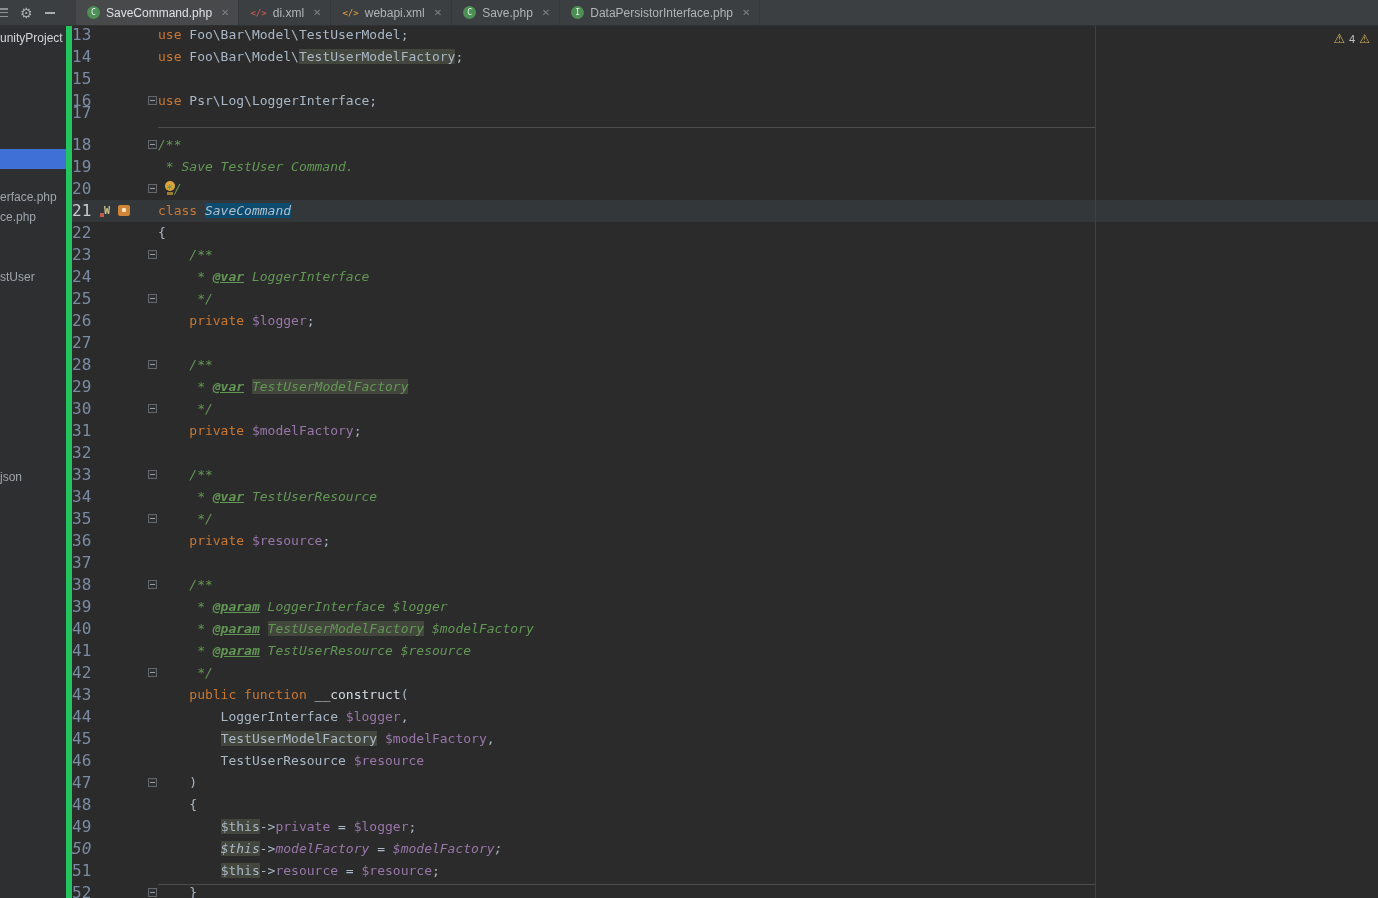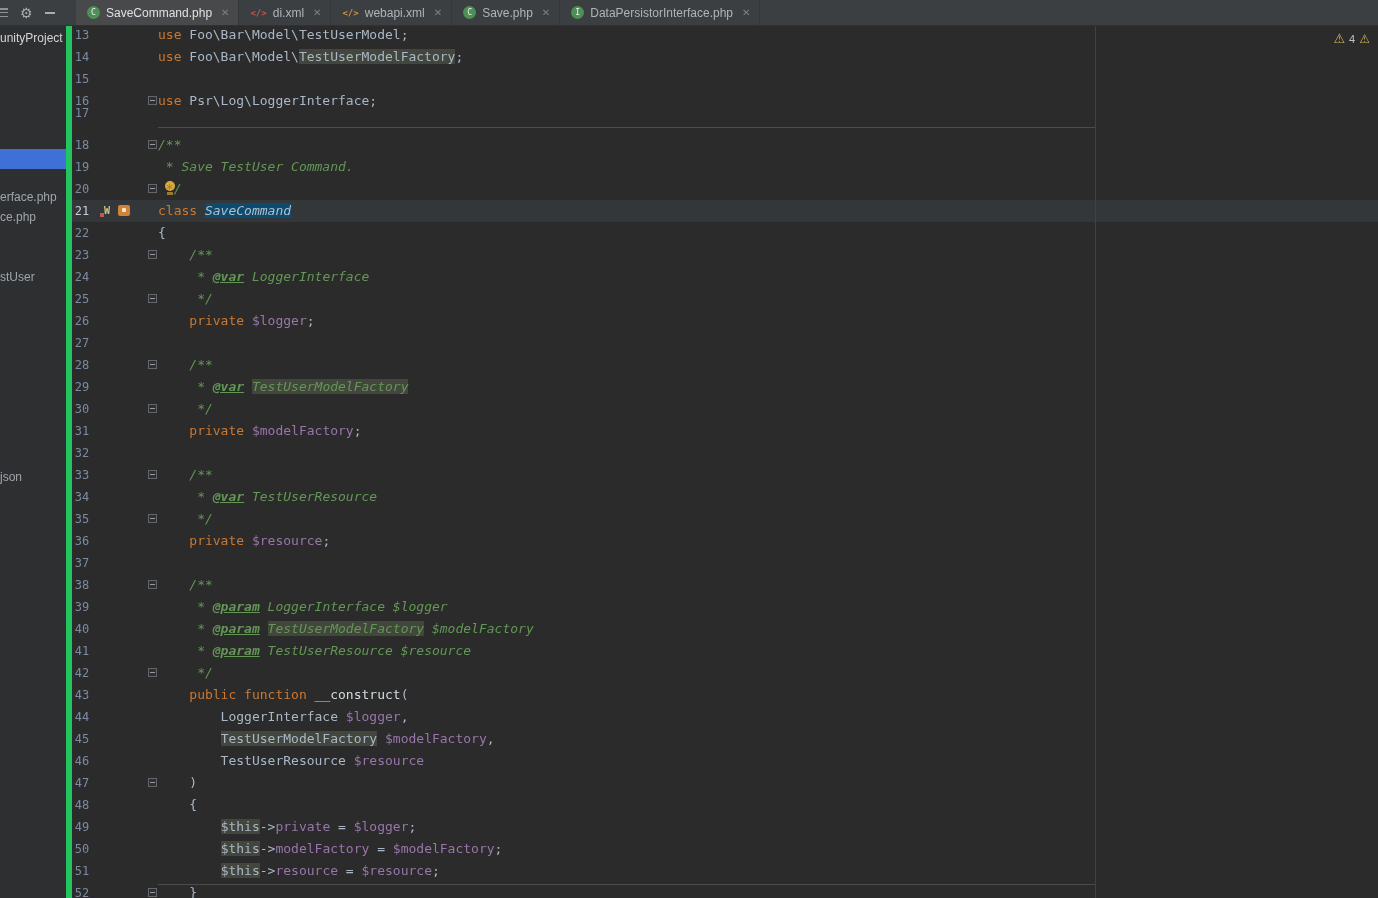--- a/index.html
+++ b/index.html
@@ -31,21 +31,21 @@
   .sidebar .item.bright{color:#d2d6da;}
 
   
   .editor{position:absolute;top:26px;left:72px;right:0;bottom:0;background:#2b2b2b;
           font-family:"DejaVu Sans Mono",monospace;}
   .guide{position:absolute;left:1023px;top:0;bottom:0;width:1px;background:#3f4244;}
   .caretline{position:absolute;left:0;right:0;top:174px;height:22px;background:#343739;}
   .sep{position:absolute;left:86px;width:937px;height:1px;background:#4c4c4c;}
 
   .line{position:absolute;left:0;right:0;height:22px;}
-  .lnum{position:absolute;left:0;width:20px;text-align:center;font-size:12px;color:#7b8ba3;line-height:22px;}
+  .lnum{position:absolute;left:0;width:20px;text-align:left;font-size:16px;color:#7b8ba3;line-height:22px;}
   .line.caret .lnum{color:#c6ccd4;}
   .fold{position:absolute;left:76px;top:6px;width:9px;height:9px;box-sizing:border-box;
         border:1px solid #63666a;background:#2d2f31;}
   .fold::before{content:"";position:absolute;left:1px;right:1px;top:3px;height:1px;background:#9a9da0;}
   .code{position:absolute;left:86px;top:0;margin:0;font-size:13px;line-height:22px;white-space:pre;color:#a9b7c6;}
 
   .kw{color:#cc7832;} .def{color:#a9b7c6;} .var{color:#9876aa;}
   .doc{color:#629755;font-style:italic;}
   .tag{color:#629755;font-style:italic;font-weight:bold;text-decoration:underline;}
   .fn{color:#d5dbe0;}
@@ -291,21 +291,21 @@
           <pre class="code"><span class="def">    )</span></pre>
         </div>
         <div class="line" style="top: 768px;">
           <span class="lnum">48</span>
           <pre class="code"><span class="def">    {</span></pre>
         </div>
         <div class="line" style="top: 790px;">
           <span class="lnum">49</span>
           <pre class="code"><span class="def">        </span><span class="hl">$this</span><span class="def">-&gt;</span><span class="fld">private</span><span class="def"> = </span><span class="var">$logger</span><span class="def">;</span></pre>
         </div>
-        <div class="line" style="top: 812px;">
+        <div class="line" style="top: 812px; font-style: italic;">
           <span class="lnum">50</span>
           <pre class="code"><span class="def">        </span><span class="hl">$this</span><span class="def">-&gt;</span><span class="fld">modelFactory</span><span class="def"> = </span><span class="var">$modelFactory</span><span class="def">;</span></pre>
         </div>
         <div class="line" style="top: 834px;">
           <span class="lnum">51</span>
           <pre class="code"><span class="def">        </span><span class="hl">$this</span><span class="def">-&gt;</span><span class="fld">resource</span><span class="def"> = </span><span class="var">$resource</span><span class="def">;</span></pre>
         </div>
         <div class="line" style="top: 856px;">
           <span class="lnum">52</span>
           <span class="fold"></span>

